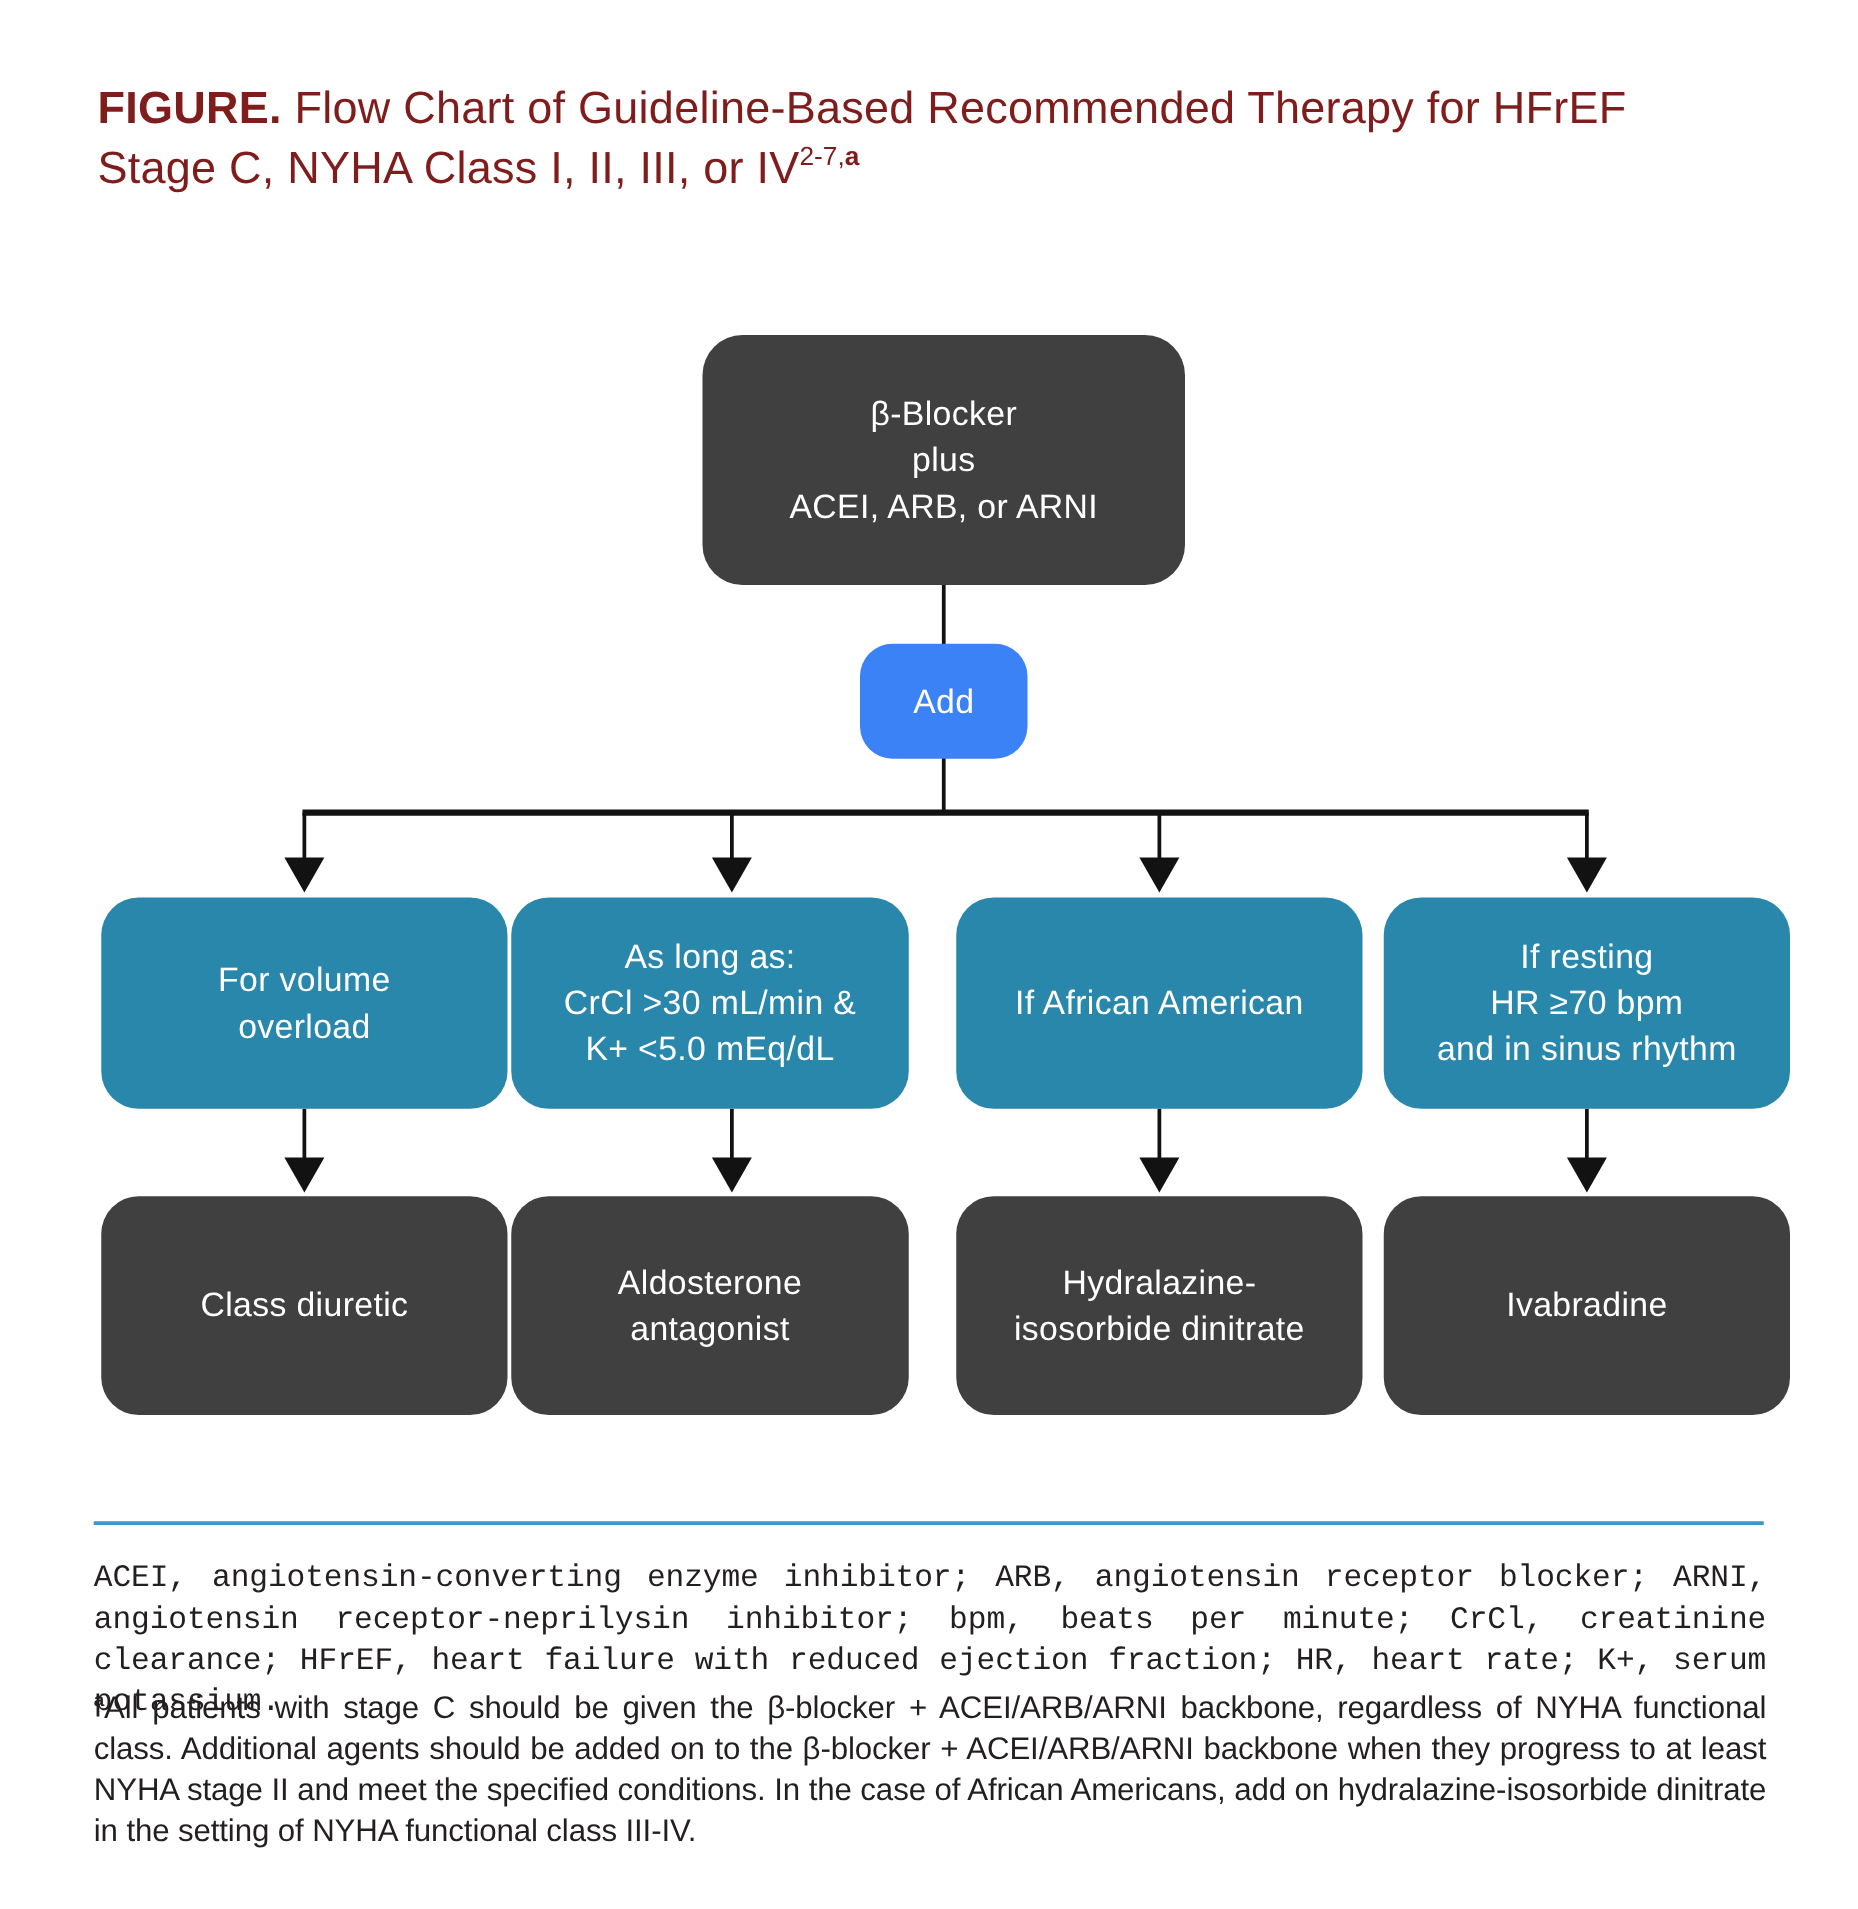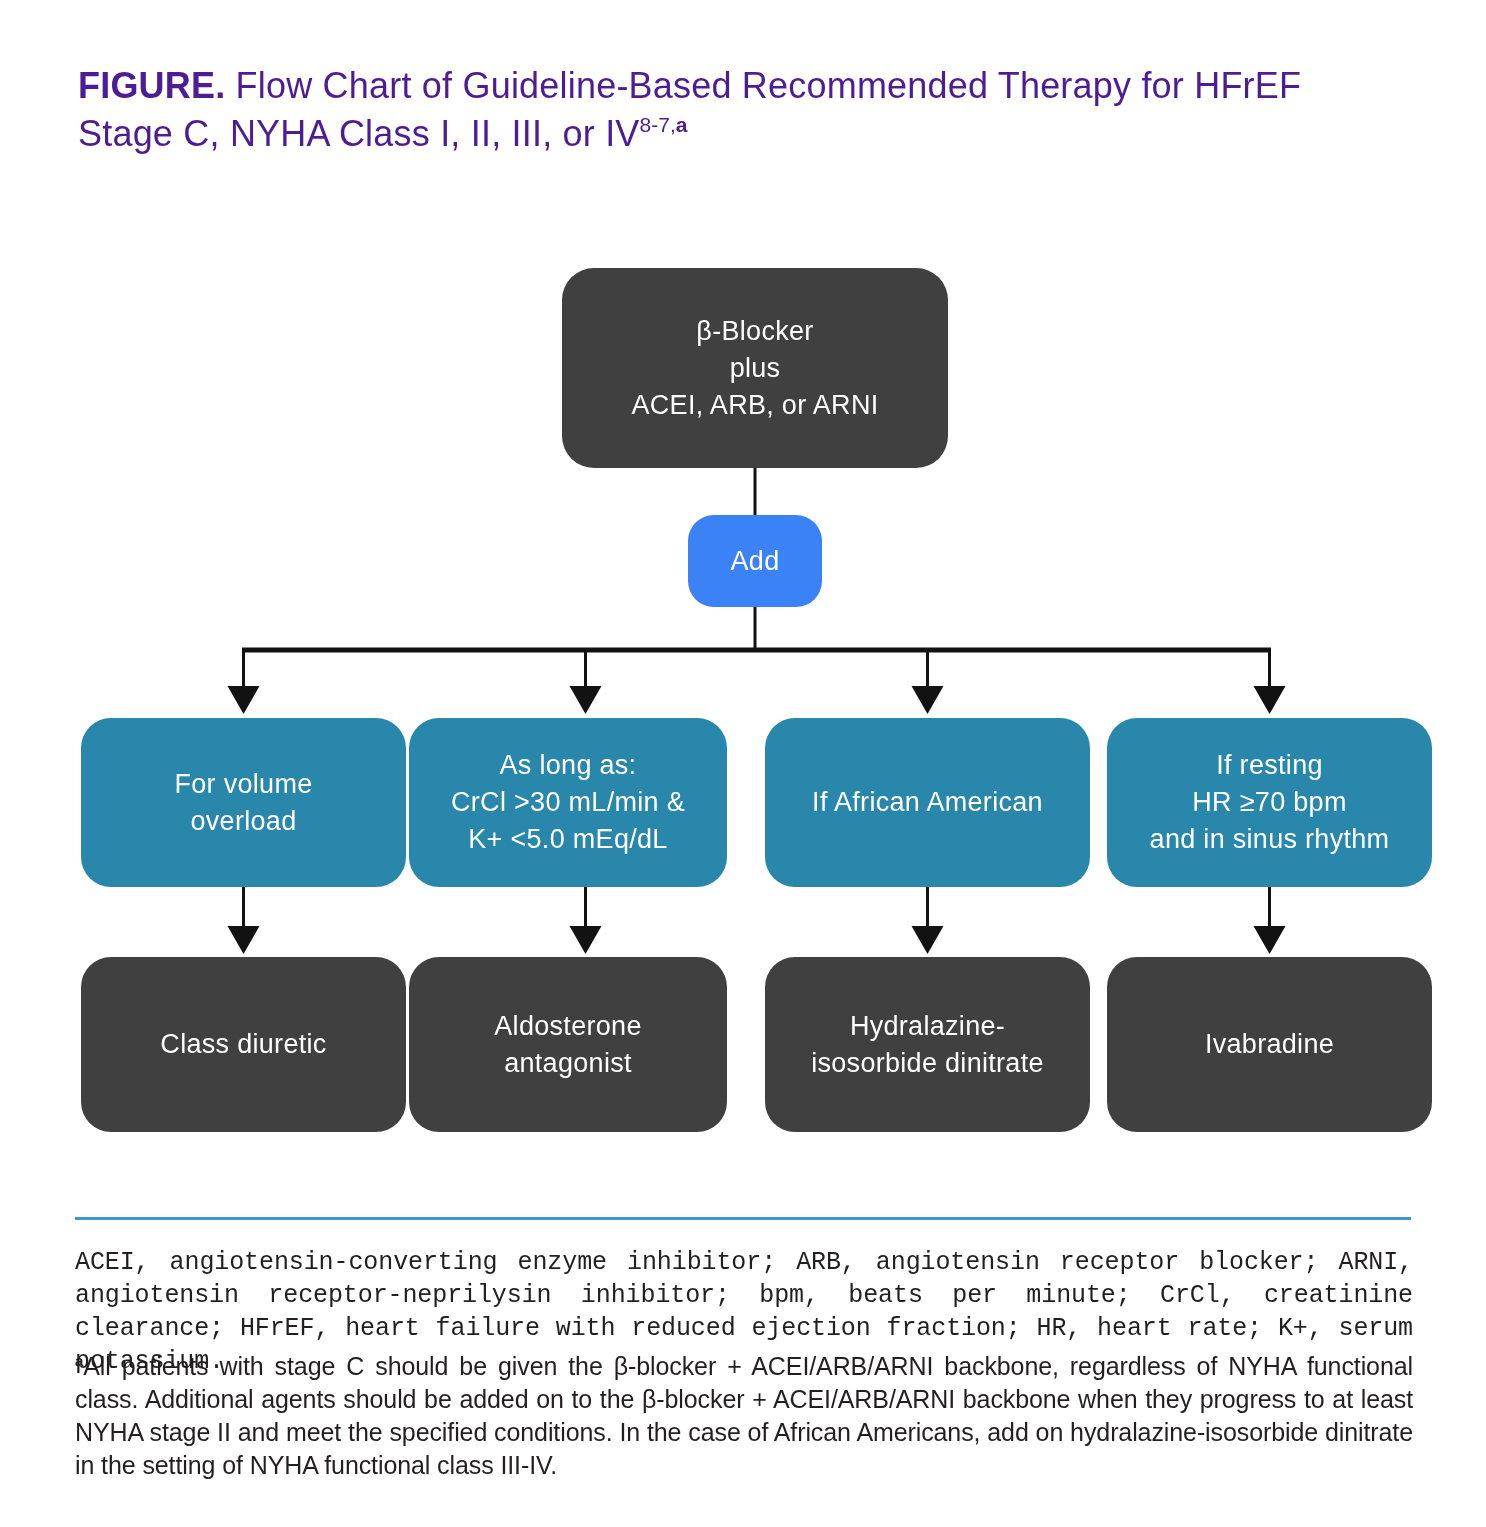--- a/index.html
+++ b/index.html
@@ -17,21 +17,21 @@
   
   .title {
     position: absolute;
     left: 78px;
     top: 62px;
     width: 1350px;
     font-size: 36px;
     line-height: 48px;
     font-weight: 400;
     letter-spacing: 0.2px;
-    color: #4c1d95;
+    color: #7f1d1d;
     white-space: pre-line;
   }
   .title-bold { font-weight: 700; }
   .title-sup { font-size: 21px; line-height: 0; vertical-align: 14px; letter-spacing: 0; }
   .sup-bold { font-weight: 700; }
 
   
   .connectors {
     position: absolute;
     left: 0; top: 0;
@@ -92,21 +92,21 @@
   .fn-abbrev { top: 1246px; font-family: Liberation Mono, monospace; }
   .fn-note   { top: 1350px; }
   .fn-sup { font-size: 15px; font-weight: 700; vertical-align: 9px; line-height: 0; }
 </style>
 </head>
 <body>
 
 <div class="page">
 
   <h1 class="title"><span class="title-bold">FIGURE.</span><span> Flow Chart of Guideline-Based Recommended Therapy for HFrEF
-Stage C, NYHA Class I, II, III, or IV</span><sup class="title-sup"><span>8-7,</span><span class="sup-bold">a</span></sup>
+Stage C, NYHA Class I, II, III, or IV</span><sup class="title-sup"><span>2-7,</span><span class="sup-bold">a</span></sup>
   </h1>
 
   <svg class="connectors" viewBox="0 0 1486 1527" aria-hidden="true">
 
     <line x1="755" y1="468" x2="755" y2="518"></line>
     <line x1="755" y1="604" x2="755" y2="652"></line>
     <line class="hbar" x1="242" y1="650" x2="1271" y2="650"></line>
 
     <line x1="243.5" y1="650" x2="243.5" y2="690"></line>
     <polygon points="227.5,686 259.5,686 243.5,714"></polygon>

